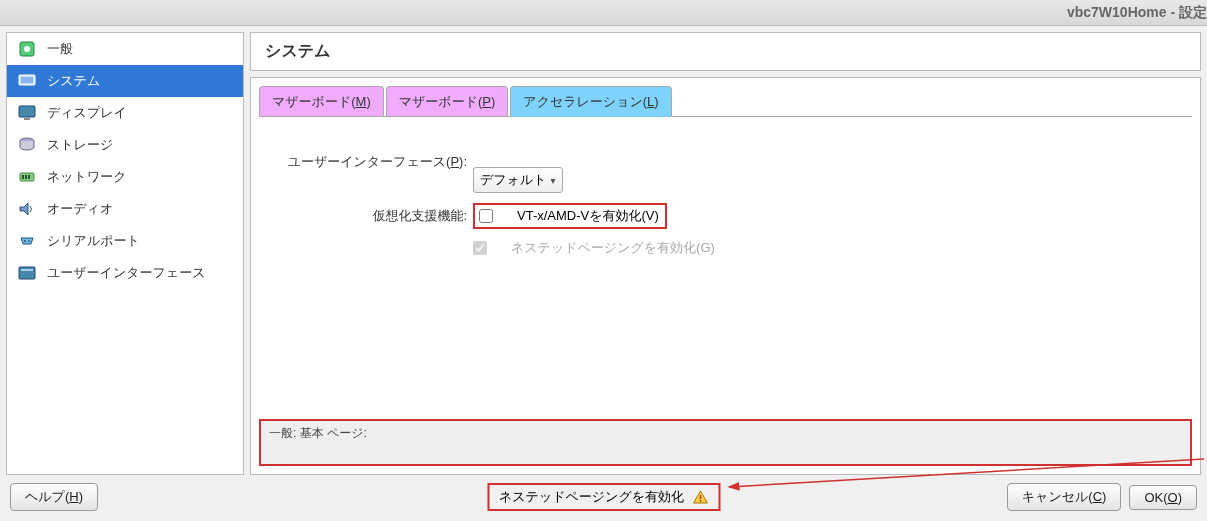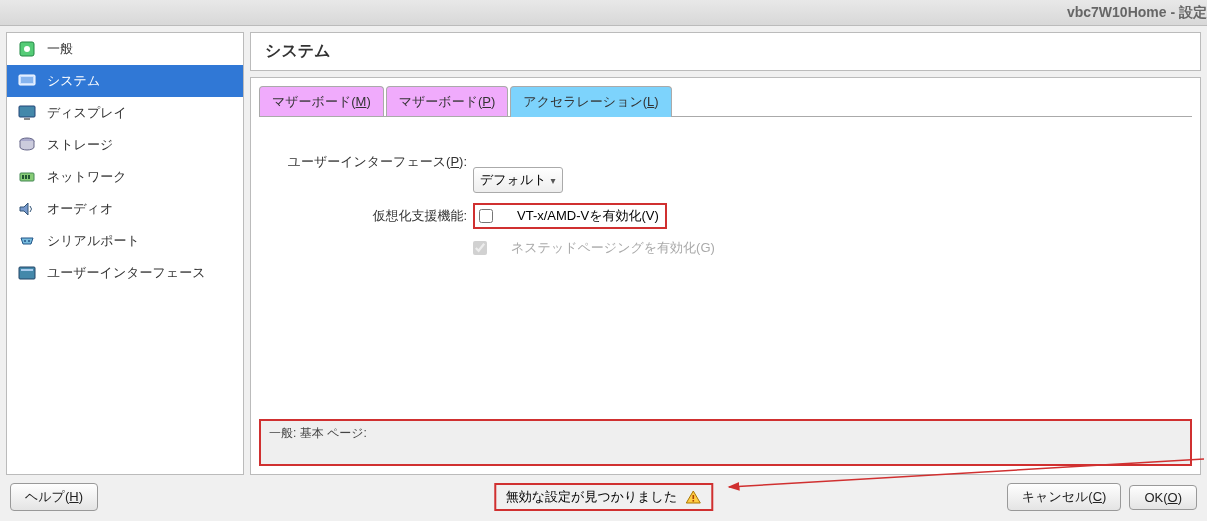--- a/index.html
+++ b/index.html
@@ -337,21 +337,21 @@
   </div>
 </div>
 
 <div class="button-bar" style="position:relative">
   <button class="btn">
     <span>ヘルプ(</span><span class="u">H</span><span>)</span>
   </button>
 
   <div class="status-center">
     <div class="status-box">
-      <span>無効な設定が見つかりました</span>
+      <span>ネステッドページングを有効化</span>
       <span class="warn-icon">
         <svg width="16" height="14" viewBox="0 0 16 14">
             <path d="M8 1 L15 13 H1 Z" fill="#fc4" stroke="#a70"></path>
             <rect x="7.2" y="5" width="1.6" height="4" fill="#a40"></rect>
             <rect x="7.2" y="10" width="1.6" height="1.6" fill="#a40"></rect>
           </svg>
       </span>
     </div>
   </div>
 

